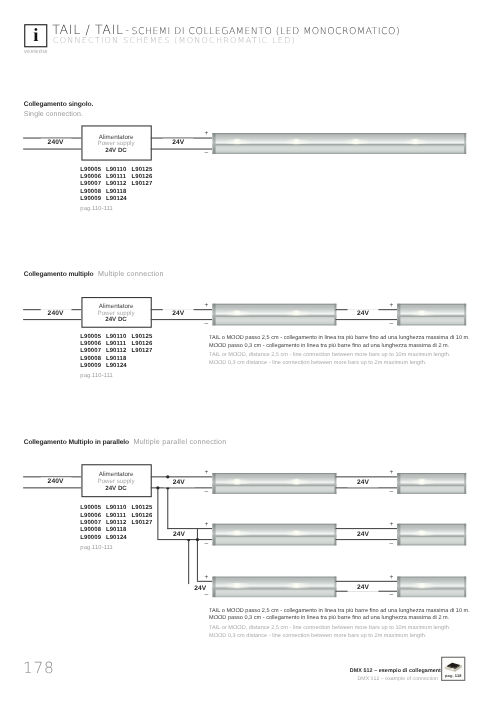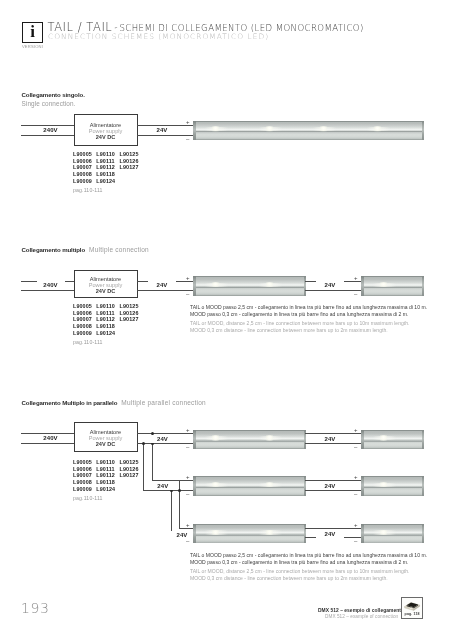--- a/index.html
+++ b/index.html
@@ -101,21 +101,21 @@
 
 <div class="page">
 
   <div class="abs" id="hdr-icon">
     <span class="glyph">i</span>
   </div>
   <div class="abs" id="hdr-icon-label">VERSIONI</div>
   <div class="abs" id="hdr-title1">
     <span class="big">TAIL / TAIL</span><span class="sep">-</span><span>SCHEMI DI COLLEGAMENTO (LED MONOCROMATICO)</span>
   </div>
-  <div class="abs" id="hdr-title2">CONNECTION SCHEMES (MONOCROMATICO LED)</div>
+  <div class="abs" id="hdr-title2">CONNECTION SCHEMES (MONOCHROMATIC LED)</div>
 
   <div class="abs sec-title" style="left:21.5px;top:90.5px;">
     <b>Collegamento singolo.</b></div>
   <div class="abs sec-sub" style="left:21.5px;top:99.5px;">Single connection.</div>
 
   <div class="diagram">
 
     <div class="abs wire" style="left:21px;top:125px;width:53px;"></div>
     <div class="abs wire" style="left:21px;top:134.5px;width:53px;"></div>
     <div class="abs vlabel" style="left:36.5px;top:125.6px;width:28px;height:8.4px;">240V</div>
@@ -366,21 +366,21 @@
   <div class="abs pag" style="left:73px;top:495px;">pag.110-111</div>
 
   <div class="abs note" style="left:190px;top:552.3px;">
     <div class="it">TAIL o MOOD passo 2,5 cm - collegamento in linea tra più barre fino ad una lunghezza massima di 10 m.</div>
     <div class="it">MOOD passo 0,3 cm - collegamento in linea tra più barre fino ad una lunghezza massima di 2 m.</div>
     <div class="gap"></div>
     <div class="en">TAIL  or MOOD, distance 2,5 cm - line connection between more bars up to 10m maximum length.</div>
     <div class="en">MOOD 0,3 cm distance - line connection between more bars up to 2m maximum length.</div>
   </div>
 
-  <div class="abs" id="pageno">193</div>
+  <div class="abs" id="pageno">178</div>
   <div class="abs foot-it" style="left:318px;top:607.9px;">DMX 512 – esempio di collegamento</div>
   <div class="abs foot-en" style="left:325px;top:613.7px;">DMX 512 – example of connection</div>
   <div class="abs" id="foot-thumb">
     <svg class="prod" viewBox="0 0 40 26">
       <g transform="translate(1,1)">
         <path d="M4 13 L16 5 L34 10 L22 18 Z" fill="#e8e4d6" stroke="#b8b3a2" stroke-width="0.5"></path>
         <path d="M4 13 L4 16 L22 21 L22 18 Z" fill="#d3cfc0" stroke="#b0ab9b" stroke-width="0.4"></path>
         <path d="M22 18 L22 21 L34 13 L34 10 Z" fill="#bdb9aa" stroke="#a29d8e" stroke-width="0.4"></path>
         <path d="M8 10.5 L17 5.2 L31 9.2 L22.5 14.5 Z" fill="#1d1c17"></path>
         <path d="M22.5 14.5 L22.5 16.4 L31 11.1 L31 9.2 Z" fill="#35332b"></path>

